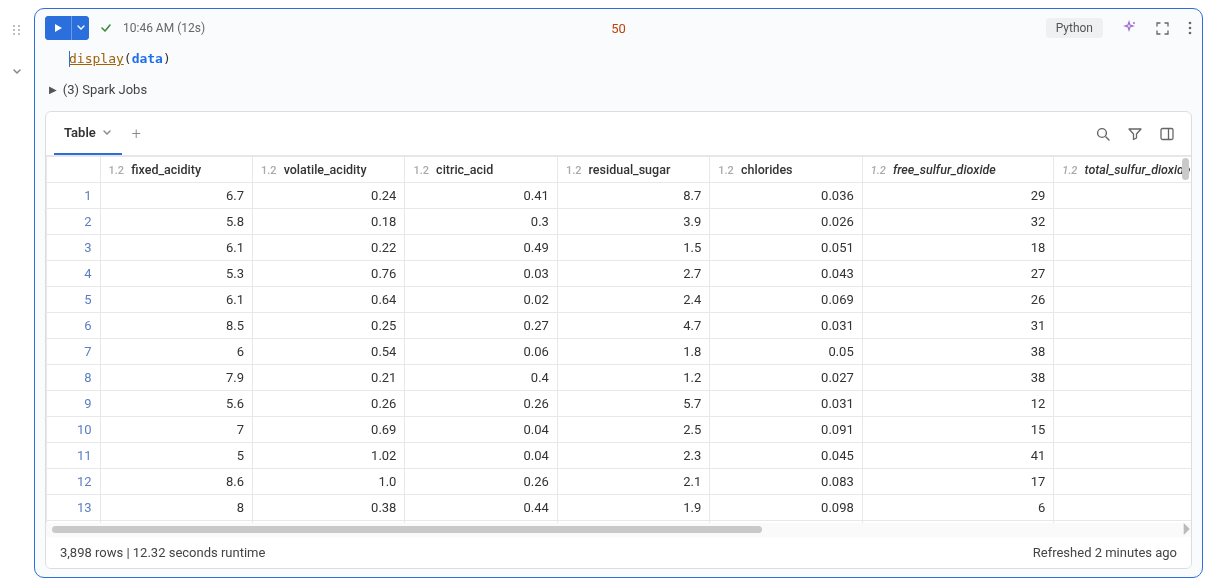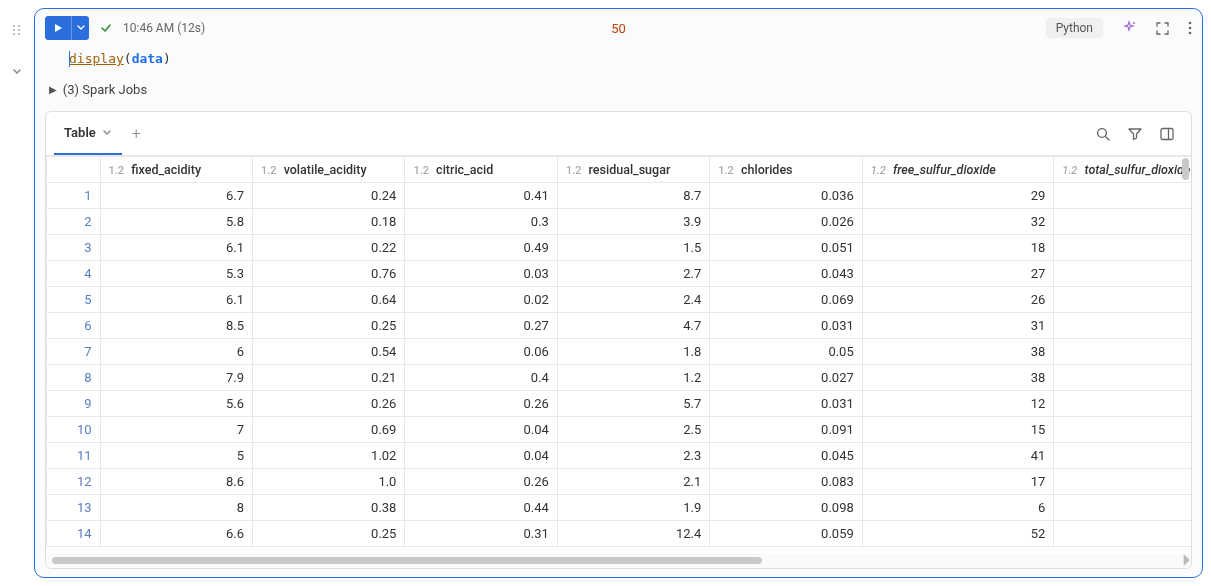--- a/index.html
+++ b/index.html
@@ -517,17 +517,21 @@
                   <td>52</td>
                   <td>18</td>
                 </tr>
               </tbody>
           </table>
         </div>
         <div class="hscroll">
           <div class="thumb"></div>
           <div class="resize-corner">◢</div>
         </div>
+        <div class="status-bar">
+          <span>3,898 rows   |   12.32 seconds runtime</span>
+          <span>Refreshed 2 minutes ago</span>
+        </div>
       </div>
     </div>
 
   </div>
 </div>
 
 </body></html>

